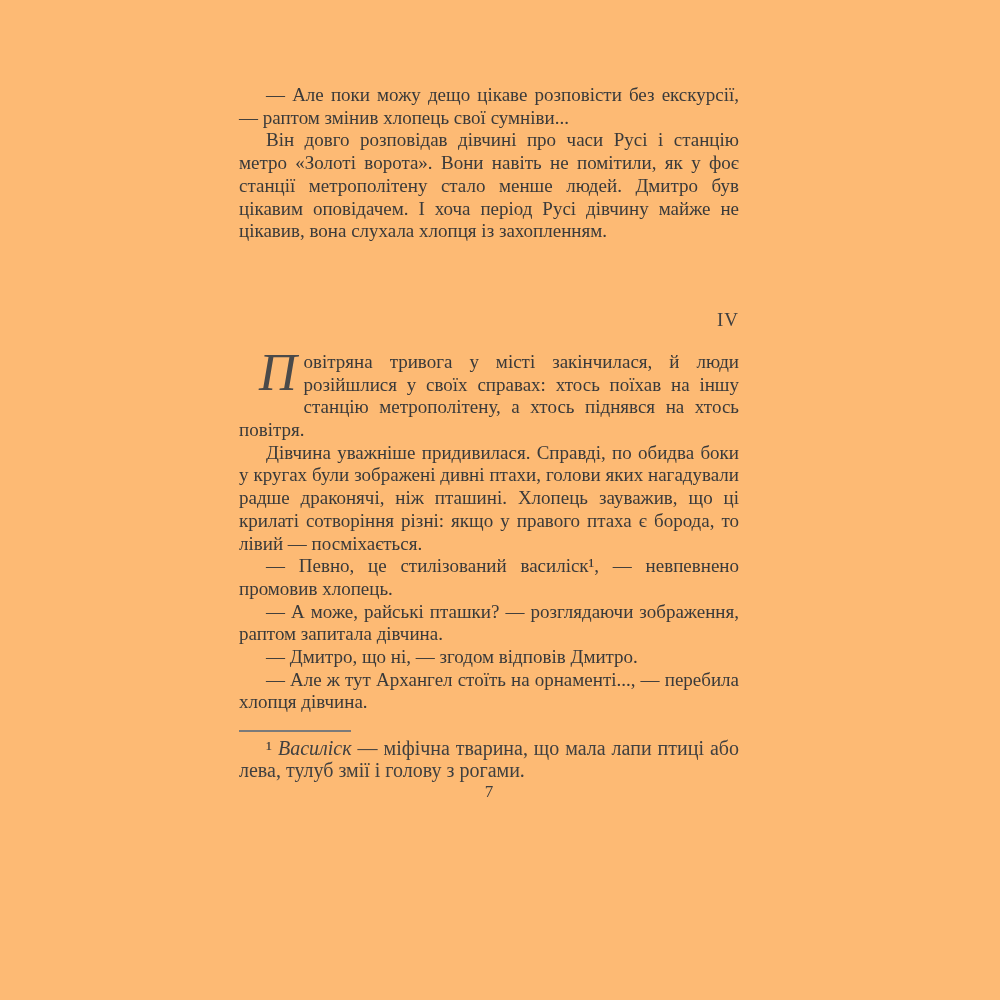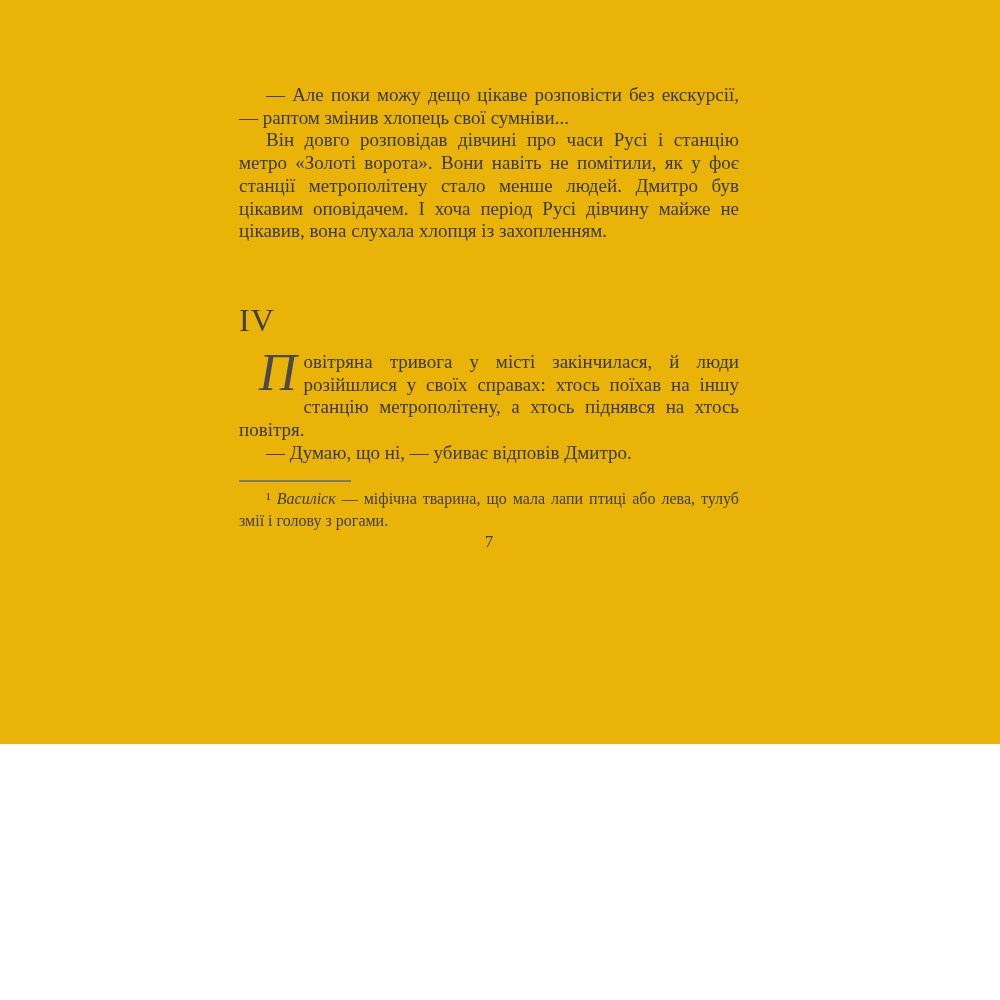--- a/index.html
+++ b/index.html
@@ -3,42 +3,42 @@
 <meta charset="utf-8">
 <style>
   html, body {
     margin: 0;
     padding: 0;
     background: #ffffff;
   }
   .page {
     position: relative;
     width: 1000px;
-    height: 744px;
-    background: #eab308;
+    height: 1000px;
+    background: #fdba74;
     overflow: hidden;
     font-family: "Liberation Serif", "DejaVu Serif", serif;
     color: #3a3a3a;
   }
   .text-block {
     position: absolute;
     left: 239px;
     top: 84px;
     width: 500px;
     font-size: 19px;
     line-height: 22.7px;
     text-align: justify;
   }
   .text-block p {
     margin: 0;
     text-indent: 27px;
   }
   .chapter-heading {
-    text-align: left;
-    font-size: 32px;
+    text-align: right;
+    font-size: 19px;
     line-height: 30px;
     margin-top: 62px;
     margin-bottom: 16px;
     letter-spacing: 1px;
     color: #3f3f3f;
   }
   .opening-paragraph {
     text-indent: 0 !important;
   }
   .dropcap {
@@ -54,21 +54,21 @@
   .footnote-block {
     margin-top: 16px;
   }
   .footnote-rule {
     width: 112px;
     height: 0;
     border-top: 2px solid #7a7a7a;
     margin: 0 0 6px 0;
   }
   .footnote {
-    font-size: 16px;
+    font-size: 20px;
     line-height: 21.5px;
     text-align: justify;
     text-indent: 27px;
     color: #404040;
   }
   .footnote .term {
     font-style: italic;
   }
   .page-number {
     margin-top: 12px;
@@ -94,26 +94,30 @@
     <div class="chapter-heading">IV</div>
 
     <p class="opening-paragraph">
       <span class="dropcap">П</span><span>овітряна тривога у місті закінчилася, й люди розійшлися у своїх справах: хтось поїхав на іншу станцію метрополітену, а хтось піднявся на хтось повітря.</span>
     </p>
 
     <div>
 
 
 
+        <p>Дівчина уважніше придивилася. Справді, по обидва боки у кругах були зображені дивні птахи, голови яких нагадували радше драконячі, ніж пташині. Хлопець зауважив, що ці крилаті сотворіння різні: якщо у правого птаха є борода, то лівий — посміхається.</p>
+
+        <p>— Певно, це стилізований василіск¹, — невпевнено промовив хлопець.</p>
+
+        <p>— А може, райські пташки? — розглядаючи зображення, раптом запитала дівчина.</p>
+
+        <p>— Дмитро, що ні, — згодом відповів Дмитро.</p>
 
 
-
-        <p>— Думаю, що ні, — убиває відповів Дмитро.</p>
-
-
+        <p>— Але ж тут Архангел стоїть на орнаменті..., — перебила хлопця дівчина.</p>
       </div>
 
     <div class="footnote-block">
       <div class="footnote-rule"></div>
       <p class="footnote">
         <span>¹</span>
         <span class="term">Василіск</span>
         <span>— міфічна тварина, що мала лапи птиці або лева, тулуб змії і голову з рогами.</span>
       </p>
     </div>

